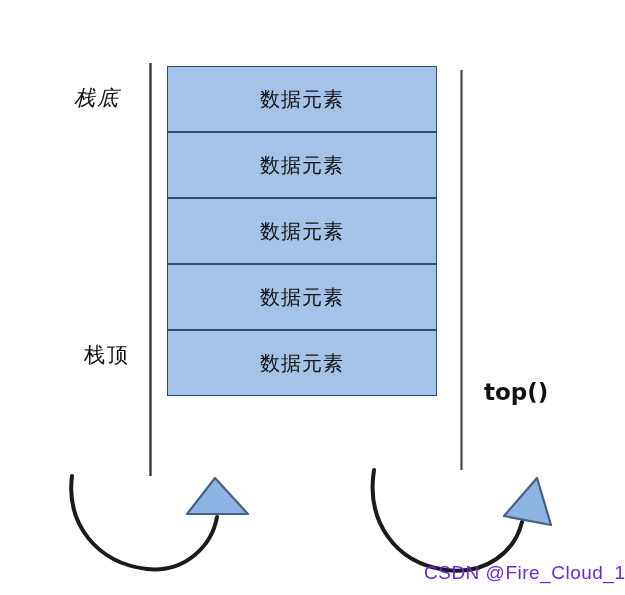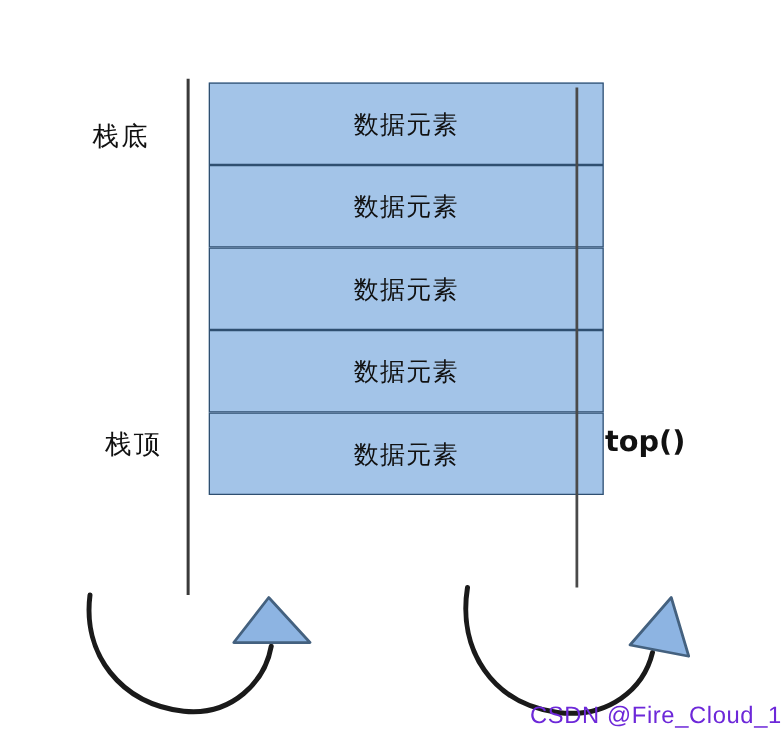--- a/index.html
+++ b/index.html
@@ -16,21 +16,21 @@
     width: 625px;
     height: 595px;
     background: #ffffff;
     overflow: hidden;
   }
   
   .stack-box {
     position: absolute;
     left: 167px;
     top: 66px;
-    width: 316px;
+    width: 270px;
     height: 330px;
     box-sizing: border-box;
     display: flex;
     flex-direction: column;
   }
   .stack-cell {
     flex: 1 1 0;
     box-sizing: border-box;
     background: #a3c4e8;
     border: 1.6px solid #2f4f70;
@@ -55,22 +55,23 @@
   }
   .label-cn {
     font-size: 21px;
     font-family: "DejaVu Sans", "Liberation Sans", sans-serif;
     letter-spacing: 2px;
   }
   .label-fn {
     font-size: 23px;
     font-weight: bold;
     font-family: "DejaVu Sans", "Liberation Sans", sans-serif;
+    margin-top: 38px;
   }
-  #lbl-bottom { left: 74px;  top: 95px; }
+  #lbl-bottom { left: 74px;  top: 84px; font-style: italic; }
   #lbl-top    { left: 84px;  top: 341px; }
   #lbl-push   { left: 29px;  top: 447px; }
   #lbl-pop    { left: 512px; top: 447px; }
 
   
   #vectors {
     position: absolute;
     left: 0;
     top: 0;
     width: 625px;

